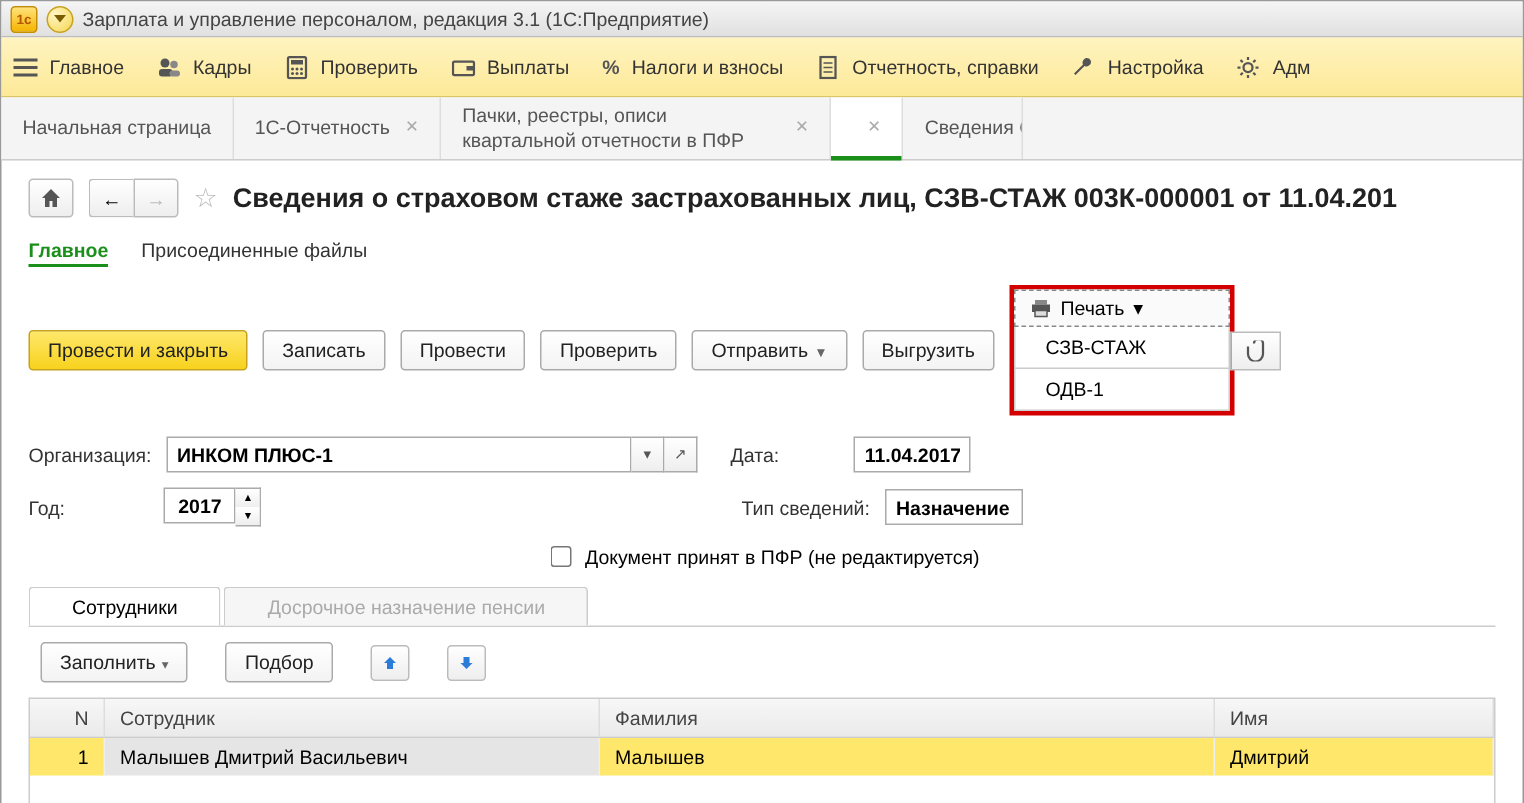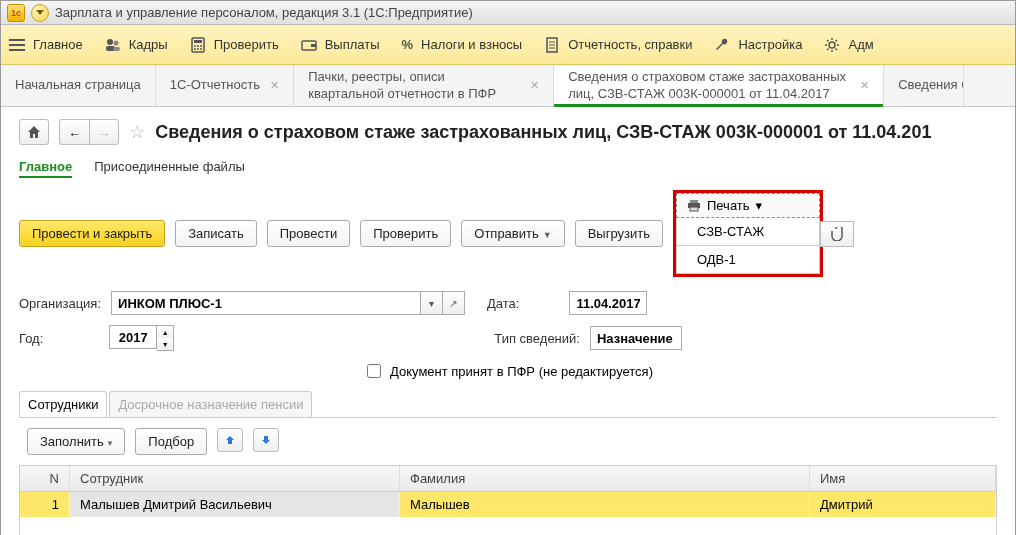--- a/index.html
+++ b/index.html
@@ -99,25 +99,25 @@
     display:flex; flex-direction:column; border:1px solid #aaa; border-left:none;
   }
   .spinner .sp button {
     width:16px; height:12px; border:none; background:linear-gradient(#fff,#eee);
     font-size:7px; cursor:pointer; padding:0; line-height:7px;
   }
   .checkbox { display:flex; align-items:center; gap:6px; margin-bottom:10px;justify-content:center;}
   .checkbox input { width:14px; height:14px;}
   .doc-tabs { display:flex; border-bottom:1px solid #ccc; }
   .doc-tabs .dtab {
-    border:1px solid #ccc; border-bottom:none; padding:5px 8px; background:#fff;
+    border:1px solid #ccc; border-bottom:none; padding:5px 28px; background:#fff;
     cursor:pointer; border-radius:3px 3px 0 0; margin-right:2px;
   }
   .doc-tabs .dtab.inactive { color:#aaa; background:#f6f6f6;}
-  .doc-toolbar { display:flex; gap:10px; padding:10px 8px; align-items:flex-start;}
+  .doc-toolbar { display:flex; gap:25px; padding:10px 8px; align-items:center;}
   .arrowbtn {
     width:26px; height:24px; border:1px solid #bbb; border-radius:3px;
     background:linear-gradient(#fff,#eee); display:flex; align-items:center; justify-content:center;
     cursor:pointer;
   }
   .grid { border:1px solid #ccc; }
   .grid .hdr { display:flex; background:linear-gradient(#f7f7f7,#eaeaea); border-bottom:1px solid #ccc;}
   .grid .hdr .cell { padding:5px 10px; border-right:1px solid #ddd; color:#444;}
   .grid .row { display:flex; }
   .grid .row .cell { padding:5px 10px; border-right:1px solid #eee; }
@@ -216,21 +216,20 @@
     </div>
     <div class="tab">
       <span>1С-Отчетность</span>
       <span class="close">✕</span>
     </div>
     <div class="tab" style="max-width:260px">
       <span>Пачки, реестры, описи квартальной отчетности в ПФР</span>
       <span class="close">✕</span>
     </div>
     <div class="tab active" style="max-width:330px">
-      <span>Сведения о страховом стаже застрахованных лиц, СЗВ-СТАЖ 003К-000001 от 11.04.2017</span>
       <span class="close">✕</span>
     </div>
     <div class="tab" style="max-width:80px;overflow:hidden">
       <span style="white-space:nowrap">Сведения СЗВ-СТА</span>
     </div>
   </div>
 
   <div class="content">
     <div class="pageheader">
       <div class="iconbtn">

